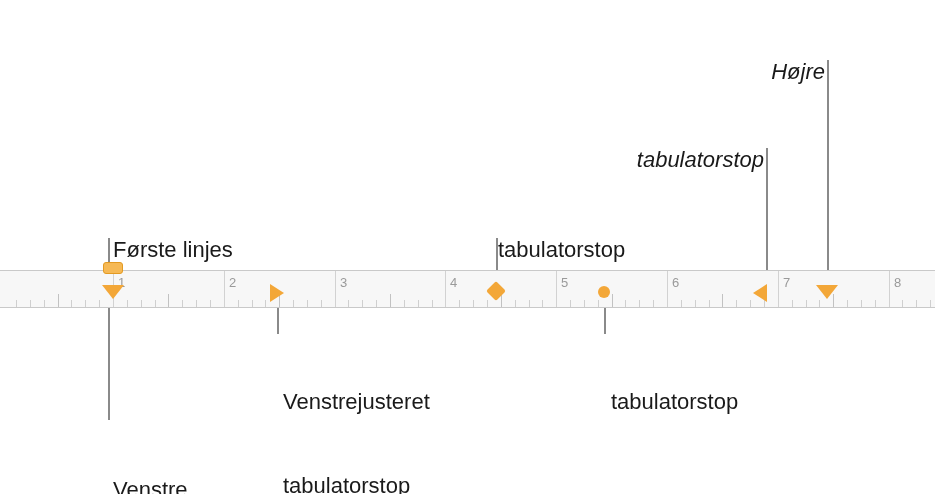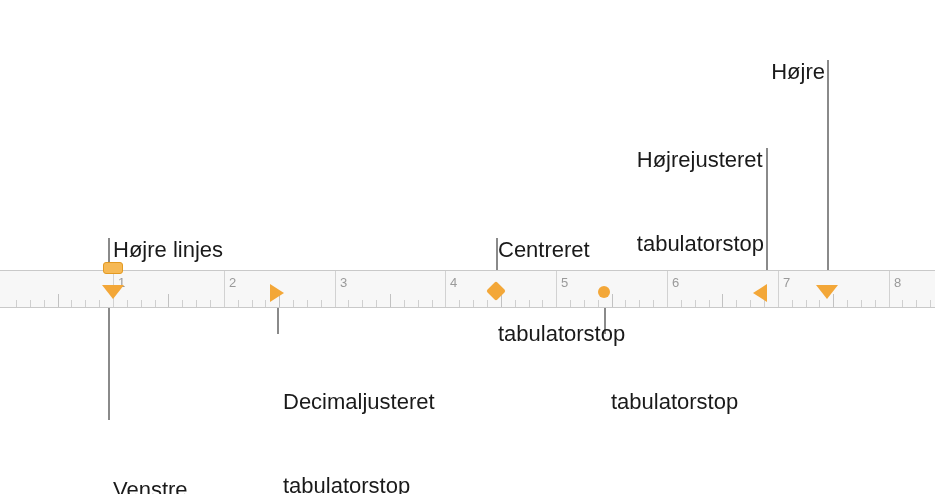--- a/index.html
+++ b/index.html
@@ -115,61 +115,59 @@
 
   
   .label {
     position: absolute;
     font-size: 22px;
     line-height: 28px;
     color: #1a1a1a;
     font-family: "Liberation Sans", sans-serif;
     white-space: pre;
   }
-  .label.right { text-align: left; }
+  .label.right { text-align: center; font-style: italic; }
   .label.left  { text-align: left; }
 </style>
 </head>
 <body>
 
 <div id="stage">
 
   <div class="leader" style="left:108px; top:238px; height:32px;"></div>
   <div class="leader" style="left:108px; top:308px; height:112px;"></div>
   <div class="leader" style="left:277px; top:308px; height:26px;"></div>
   <div class="leader" style="left:496px; top:238px; height:32px;"></div>
   <div class="leader" style="left:604px; top:308px; height:26px;"></div>
   <div class="leader" style="left:766px; top:148px; height:122px;"></div>
   <div class="leader" style="left:827px; top:60px; height:210px;"></div>
 
   <div class="label left" style="left:113px; top:180px;">
-    <div>Højre linjes</div>
+    <div>Første linjes</div>
   </div>
 
   <div class="label left" style="left:113px; top:420px;">
     <div>Venstre</div>
     
   </div>
 
   <div class="label left" style="left:283px; top:332px;">
-    <div>Decimaljusteret</div>
+    <div>Venstrejusteret</div>
     <div>tabulatorstop</div>
   </div>
 
   <div class="label left" style="left:498px; top:180px;">
-    <div>Centreret</div>
     <div>tabulatorstop</div>
   </div>
 
   <div class="label left" style="left:611px; top:332px;">
     <div>tabulatorstop</div>
   </div>
 
   <div class="label right" style="right:171px; top:90px;">
-    <div>Højrejusteret</div>
     <div>tabulatorstop</div>
   </div>
 
   <div class="label right" style="right:110px; top:2px;">
     <div>Højre</div>
   </div>
 
   <div class="ruler">
     <div class="ruler-inner" id="ruler-ticks">
         <div class="tick minor" style="left: 16px;"></div>

